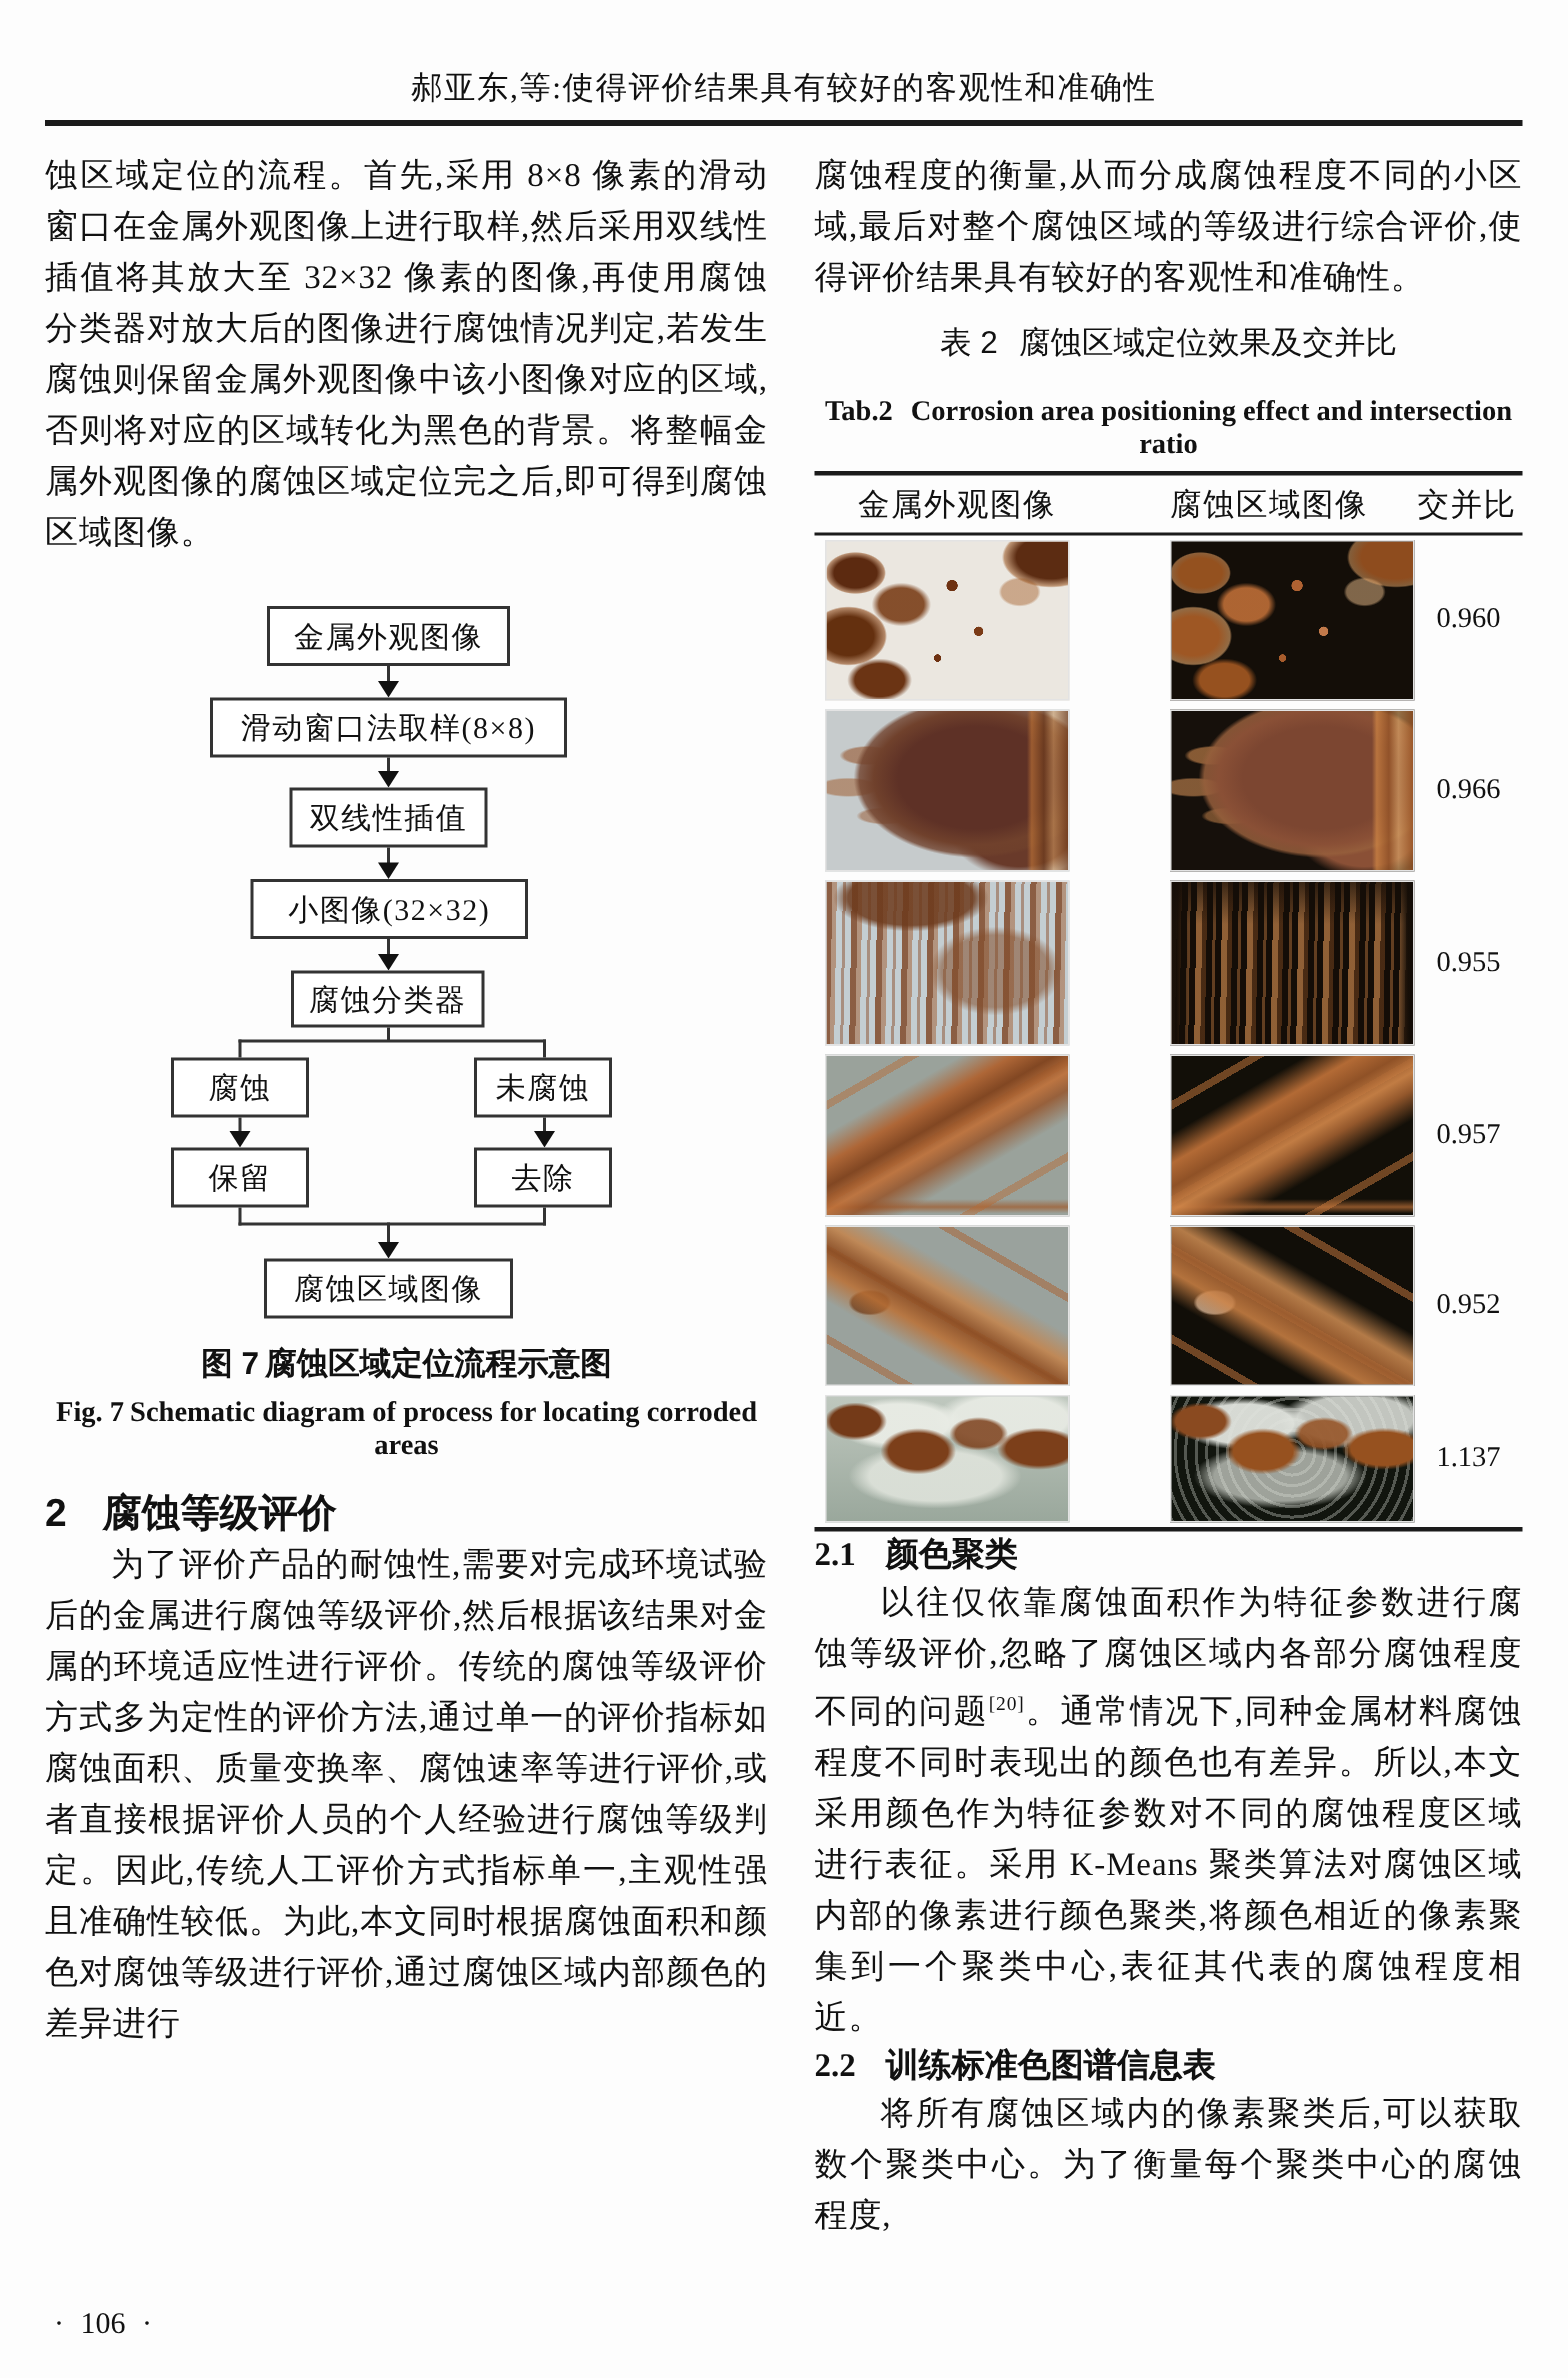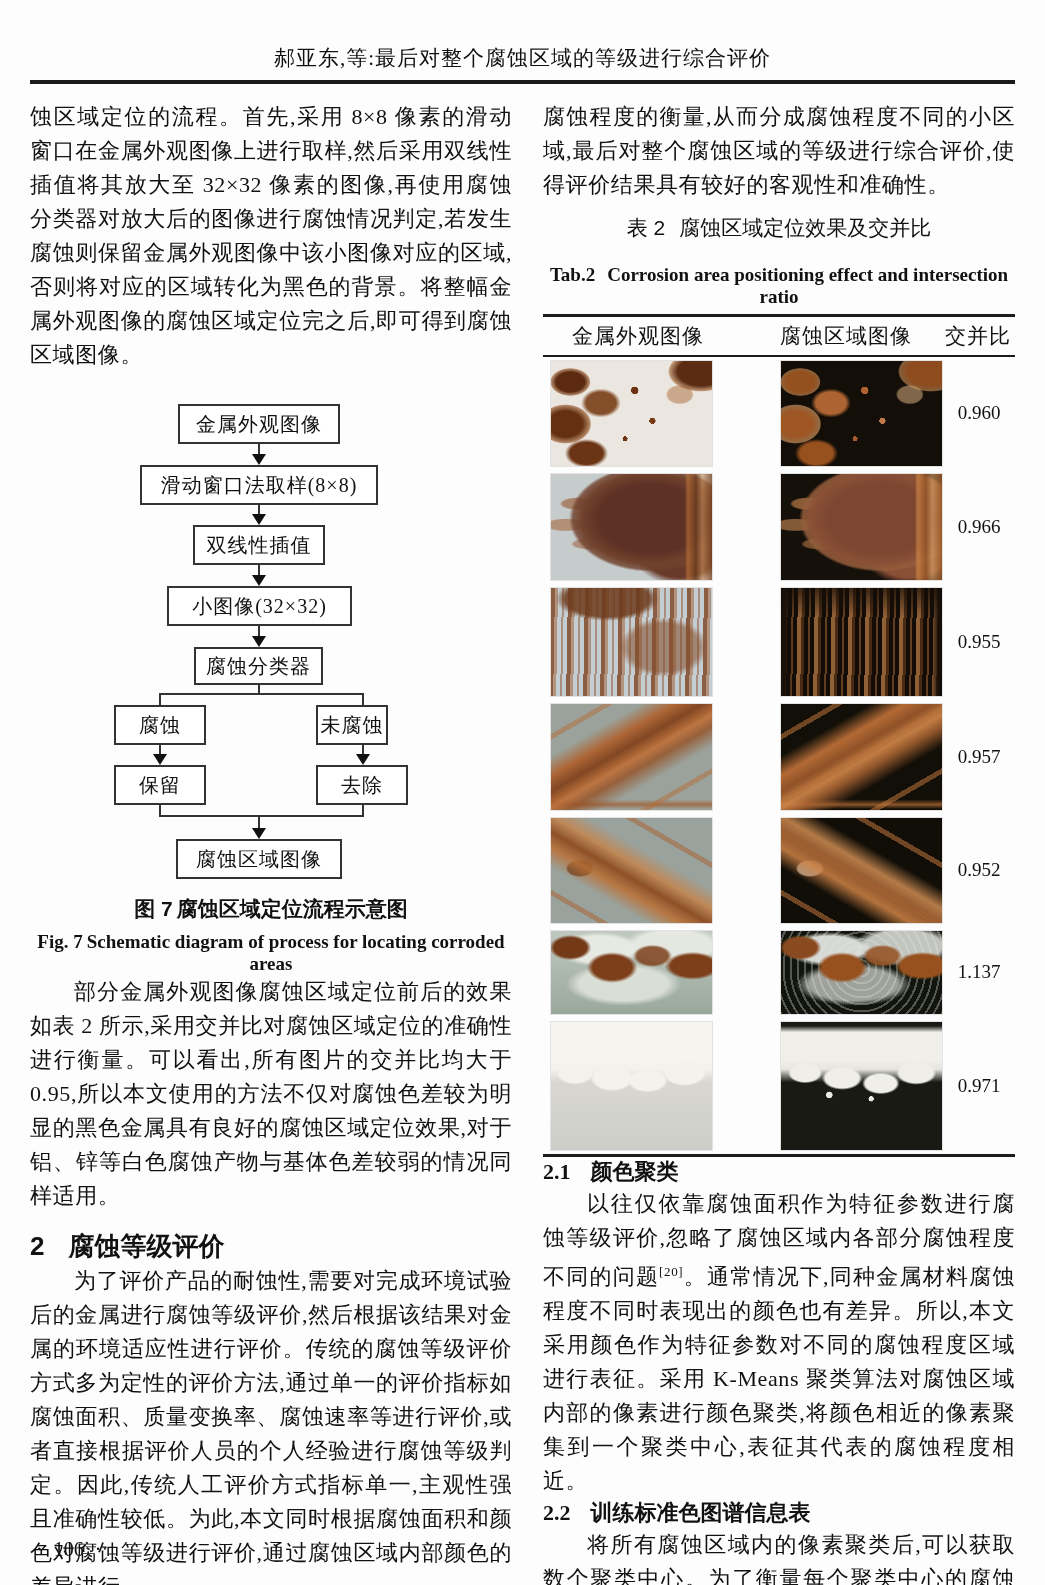--- a/index.html
+++ b/index.html
@@ -150,21 +150,21 @@
     radial-gradient(ellipse 28px 16px at 38% 44%,#efeee8 0 60%,transparent 72%),
     radial-gradient(ellipse 26px 15px at 62% 48%,#efeee8 0 60%,transparent 72%),
     radial-gradient(ellipse 28px 16px at 84% 40%,#efeee8 0 60%,transparent 72%),
     linear-gradient(180deg,rgba(25,26,20,1) 0 3%,#f0efe9 8% 30%,rgba(240,239,233,.95) 37%,transparent 47%);}
   .ftr{position:absolute;left:36px;top:1538px;font-size:20px;word-spacing:6px;}
   sup{font-size:13px;}
 </style>
 </head>
 <body>
 
-<div class="hdr">郝亚东,等:最后对整个腐蚀区域的等级进行综合评价</div>
+<div class="hdr">郝亚东,等:使得评价结果具有较好的客观性和准确性</div>
 <div class="hdr-rule"></div>
 
 <div class="col col-left">
   <p class="body">蚀区域定位的流程。首先,采用 8×8 像素的滑动窗口在金属外观图像上进行取样,然后采用双线性插值将其放大至 32×32 像素的图像,再使用腐蚀分类器对放大后的图像进行腐蚀情况判定,若发生腐蚀则保留金属外观图像中该小图像对应的区域,否则将对应的区域转化为黑色的背景。将整幅金属外观图像的腐蚀区域定位完之后,即可得到腐蚀区域图像。</p>
 
   <div class="flow">
     <div class="fbox" style="left:148px;top:6px;width:162px;height:40px">金属外观图像</div>
     <div class="fline" style="left:228px;top:46px;width:2px;height:12px"></div>
     <div class="fhead" style="left:222px;top:56px"></div>
     <div class="fbox" style="left:110px;top:67px;width:238px;height:40px">滑动窗口法取样(8×8)</div>
@@ -175,39 +175,38 @@
     <div class="fhead" style="left:222px;top:177px"></div>
     <div class="fbox" style="left:137px;top:188px;width:185px;height:40px">小图像(32×32)</div>
     <div class="fline" style="left:228px;top:228px;width:2px;height:11px"></div>
     <div class="fhead" style="left:222px;top:238px"></div>
     <div class="fbox" style="left:164px;top:249px;width:129px;height:38px">腐蚀分类器</div>
     <div class="fline" style="left:228px;top:287px;width:2px;height:9px"></div>
     <div class="fline" style="left:129px;top:295px;width:205px;height:2px"></div>
     <div class="fline" style="left:129px;top:295px;width:2px;height:13px"></div>
     <div class="fline" style="left:332px;top:295px;width:2px;height:13px"></div>
     <div class="fbox" style="left:84px;top:307px;width:92px;height:40px">腐蚀</div>
-    <div class="fbox" style="left:286px;top:307px;width:72px;height:40px">未腐蚀</div>
+    <div class="fbox" style="left:286px;top:307px;width:92px;height:40px">未腐蚀</div>
     <div class="fline" style="left:129px;top:347px;width:2px;height:10px"></div>
     <div class="fhead" style="left:123px;top:356px"></div>
     <div class="fline" style="left:332px;top:347px;width:2px;height:10px"></div>
     <div class="fhead" style="left:326px;top:356px"></div>
     <div class="fbox" style="left:84px;top:367px;width:92px;height:40px">保留</div>
     <div class="fbox" style="left:286px;top:367px;width:92px;height:40px">去除</div>
     <div class="fline" style="left:129px;top:407px;width:2px;height:12px"></div>
     <div class="fline" style="left:332px;top:407px;width:2px;height:12px"></div>
     <div class="fline" style="left:129px;top:417px;width:205px;height:2px"></div>
     <div class="fline" style="left:228px;top:417px;width:2px;height:14px"></div>
     <div class="fhead" style="left:222px;top:430px"></div>
     <div class="fbox" style="left:146px;top:441px;width:166px;height:40px">腐蚀区域图像</div>
   </div>
 
   <div class="cap-zh"><span class="lbl">图 7</span><span>腐蚀区域定位流程示意图</span></div>
   <div class="cap-en"><span class="lbl">Fig. 7</span><span>Schematic diagram of process for locating corroded areas</span></div>
 
-  <p class="body indent sp">部分金属外观图像腐蚀区域定位前后的效果如表 2 所示,采用交并比对腐蚀区域定位的准确性进行衡量。可以看出,所有图片的交并比均大于 0.95,所以本文使用的方法不仅对腐蚀色差较为明显的黑色金属具有良好的腐蚀区域定位效果,对于铝、锌等白色腐蚀产物与基体色差较弱的情况同样适用。</p>
 
   <div class="sec-h"><span class="num">2</span><span>腐蚀等级评价</span></div>
 
   <p class="body indent sp">为了评价产品的耐蚀性,需要对完成环境试验后的金属进行腐蚀等级评价,然后根据该结果对金属的环境适应性进行评价。传统的腐蚀等级评价方式多为定性的评价方法,通过单一的评价指标如腐蚀面积、质量变换率、腐蚀速率等进行评价,或者直接根据评价人员的个人经验进行腐蚀等级判定。因此,传统人工评价方式指标单一,主观性强且准确性较低。为此,本文同时根据腐蚀面积和颜色对腐蚀等级进行评价,通过腐蚀区域内部颜色的差异进行</p>
 </div>
 
 <div class="col col-right">
   <p class="body">腐蚀程度的衡量,从而分成腐蚀程度不同的小区域,最后对整个腐蚀区域的等级进行综合评价,使得评价结果具有较好的客观性和准确性。</p>
 
   <div class="tbl-title-zh"><span class="lbl">表 2</span><span>腐蚀区域定位效果及交并比</span></div>
@@ -269,29 +268,20 @@
         </div>
         <div class="trow r6">
           <div class="tc-a">
             <div class="ci a6"></div>
           </div>
           <div class="tc-b">
             <div class="ci b6"></div>
           </div>
           <div class="tc-c"><span>1.137</span></div>
         </div>
-        <div class="trow r7">
-          <div class="tc-a">
-            <div class="ci a7"></div>
-          </div>
-          <div class="tc-b">
-            <div class="ci b7"></div>
-          </div>
-          <div class="tc-c"><span>0.971</span></div>
-        </div>
       </div>
     <div class="rule-thick"></div>
   </div>
 
   <div class="sub-h"><span class="num">2.1</span><span>颜色聚类</span></div>
   <p class="body indent sp"><span>以往仅依靠腐蚀面积作为特征参数进行腐蚀等级评价,忽略了腐蚀区域内各部分腐蚀程度不同的问题</span><sup>[20]</sup><span>。通常情况下,同种金属材料腐蚀程度不同时表现出的颜色也有差异。所以,本文采用颜色作为特征参数对不同的腐蚀程度区域进行表征。采用 K-Means 聚类算法对腐蚀区域内部的像素进行颜色聚类,将颜色相近的像素聚集到一个聚类中心,表征其代表的腐蚀程度相近。</span></p>
 
   <div class="sub-h"><span class="num">2.2</span><span>训练标准色图谱信息表</span></div>
   <p class="body indent sp">将所有腐蚀区域内的像素聚类后,可以获取数个聚类中心。为了衡量每个聚类中心的腐蚀程度,</p>
 </div>

